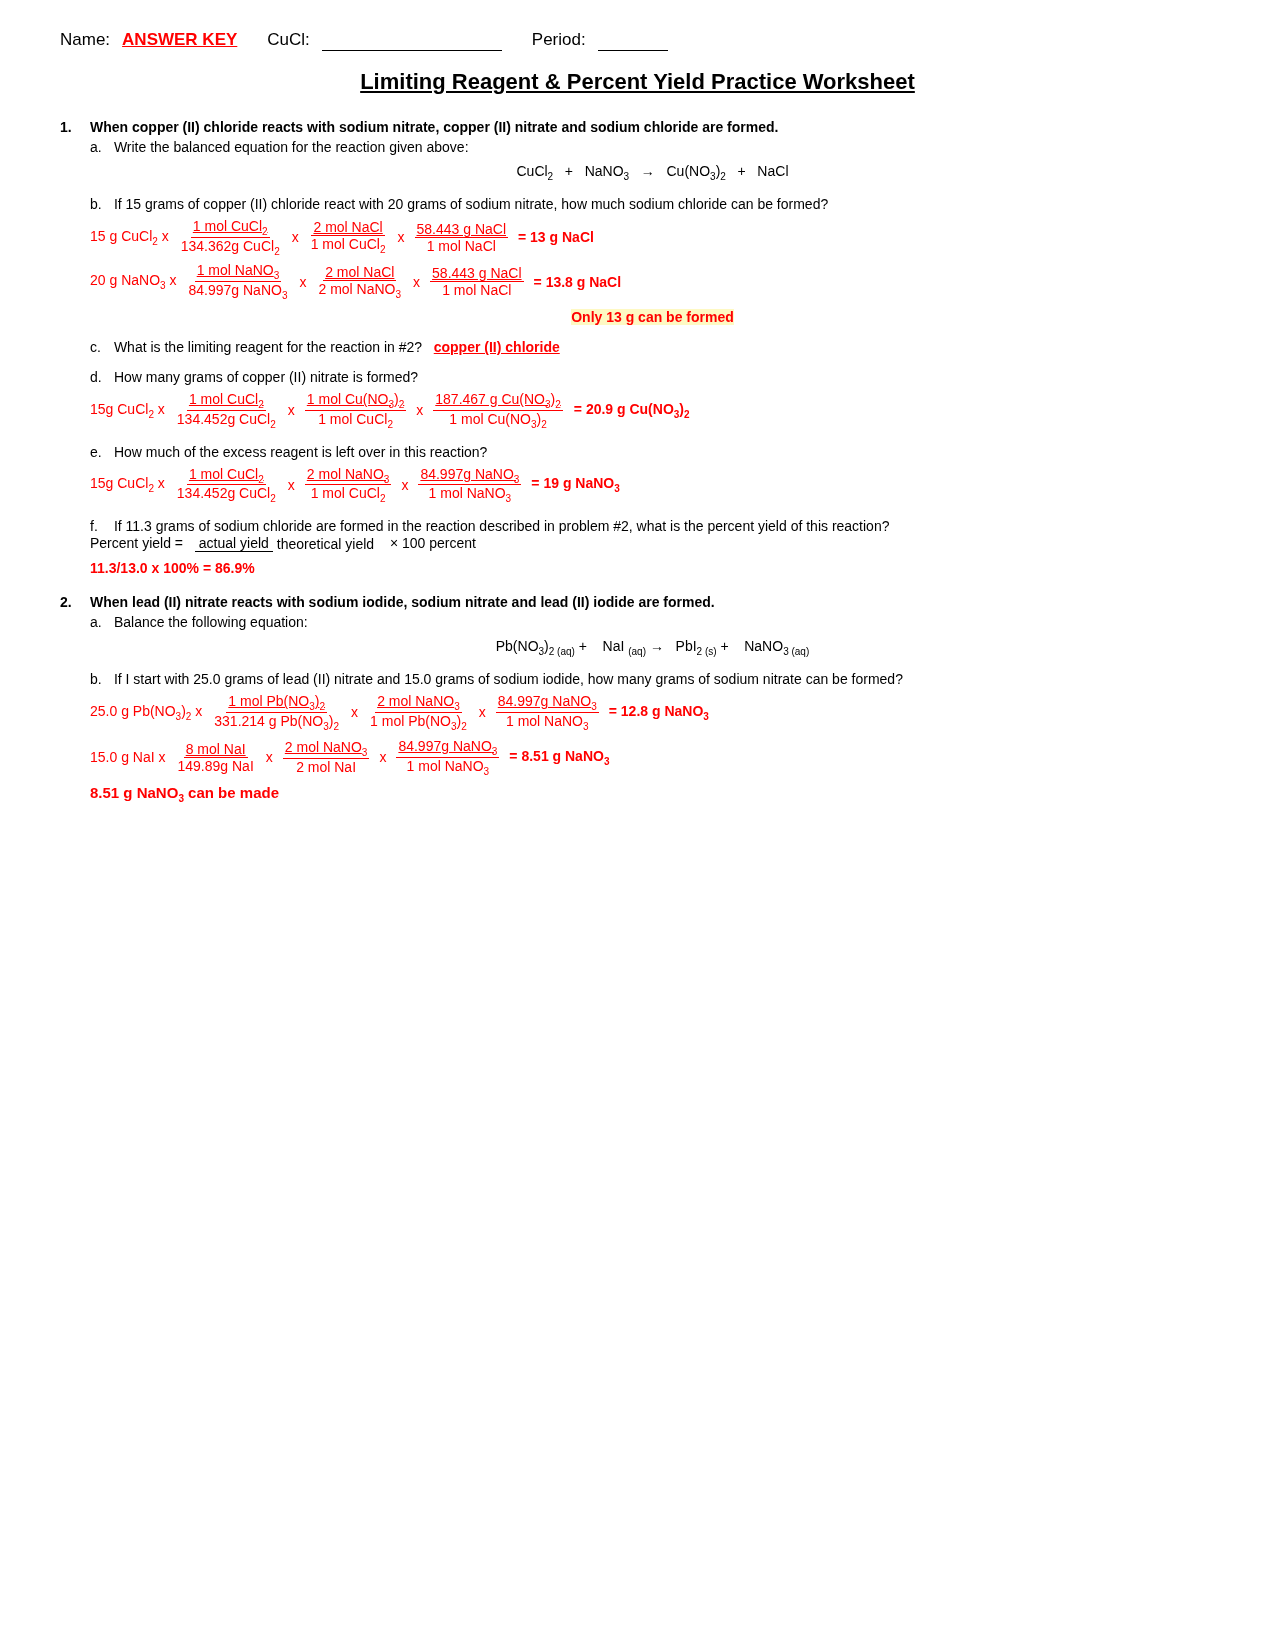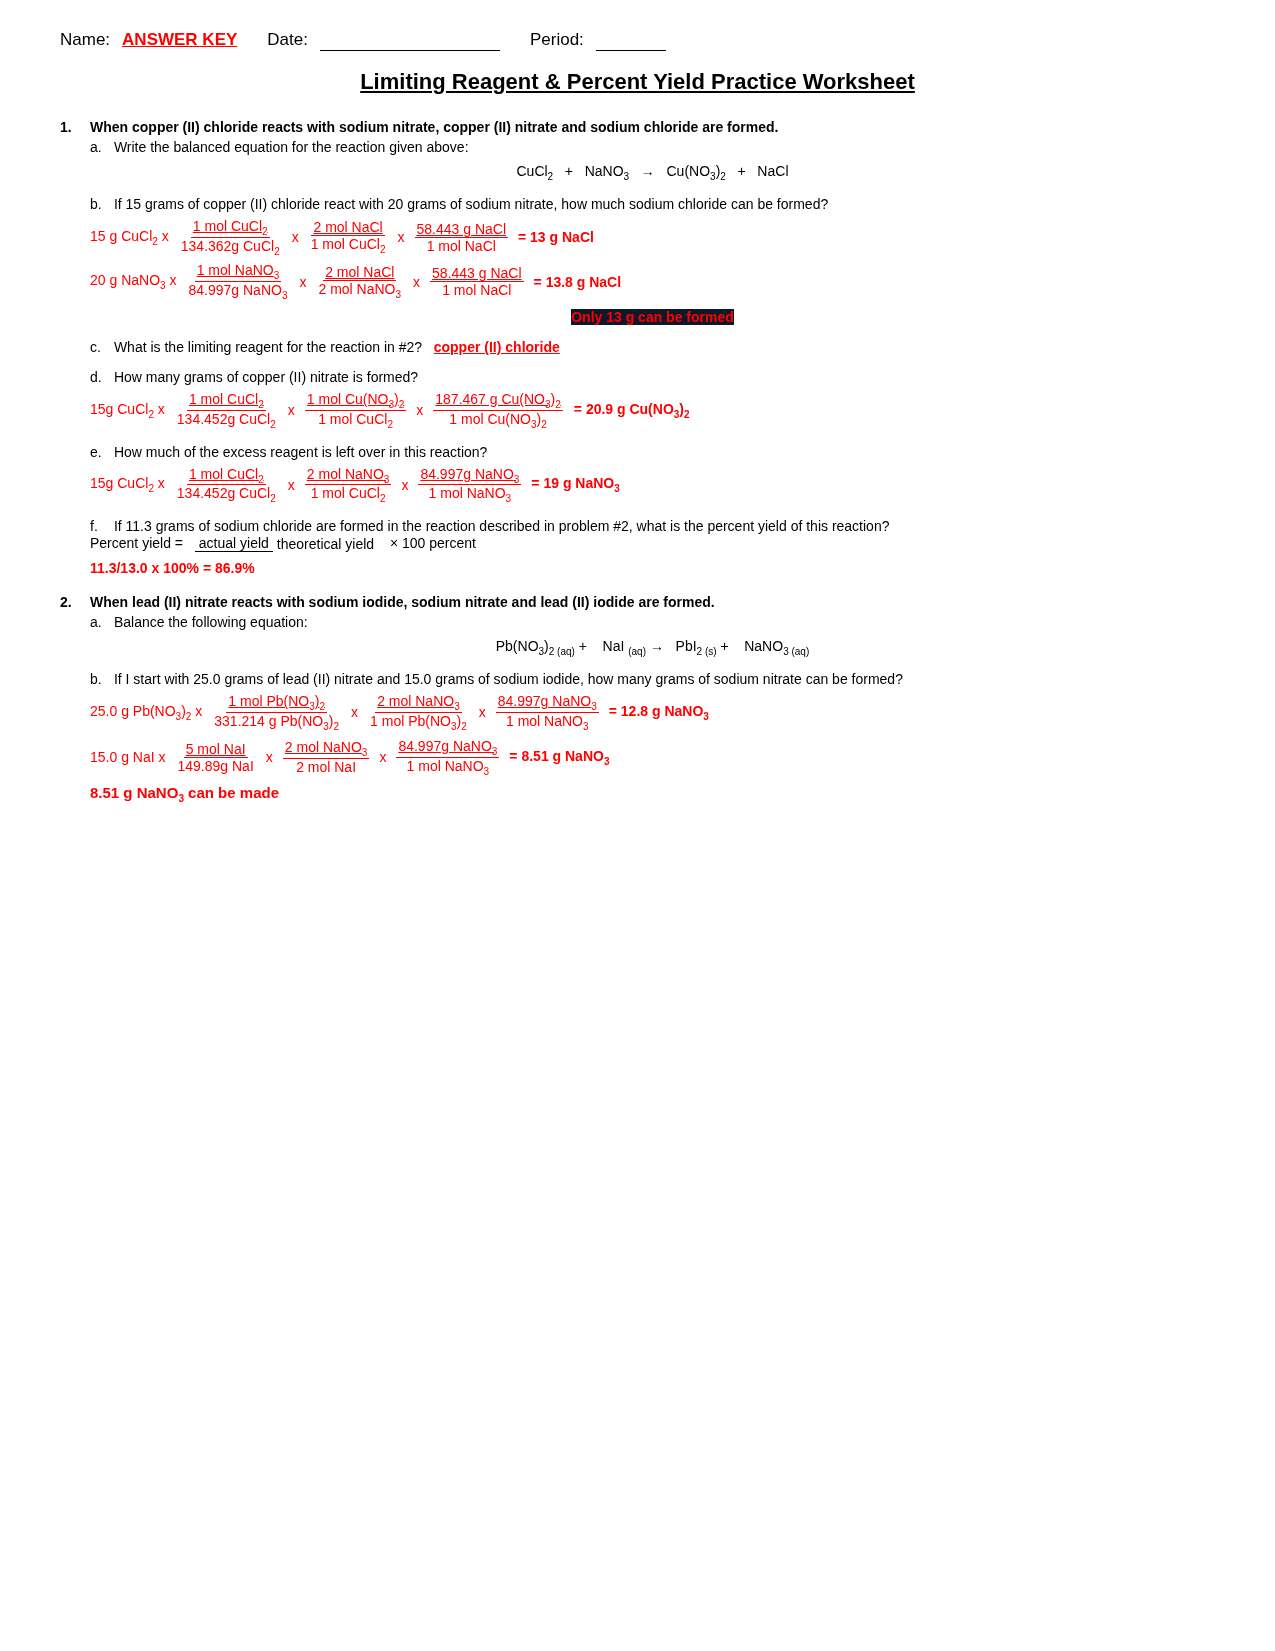--- a/index.html
+++ b/index.html
@@ -72,21 +72,21 @@
 
     .section-q { display: flex; gap: 6px; margin-bottom: 4px; }
     .section-q .qnum { min-width: 24px; font-weight: bold; }
   </style>
 </head>
 <body>
 
 <div class="header-line">
   <span class="name-label">Name:</span>
   <span class="answer-key">ANSWER KEY</span>
-  <span class="date-label">Date:</span>
+  <span class="date-label">CuCl:</span>
   <span class="date-blank">&nbsp;</span>
   <span class="period-label">Period:</span>
   <span class="period-blank">&nbsp;</span>
 </div>
 
 <h1>Limiting Reagent &amp; Percent Yield Practice Worksheet</h1>
 
 <div class="section-q">
   <span class="qnum">1.</span>
   <span><strong>When copper (II) chloride reacts with sodium nitrate, copper (II) nitrate and sodium chloride are formed.</strong></span>
@@ -140,21 +140,21 @@
       <span style="margin:0 6px;">x</span>
       <span class="frac red">
         <span class="numer"><u>58.443 g NaCl</u></span>
         <span class="denom">1 mol NaCl</span>
       </span>
       <span style="margin-left:6px;font-weight:bold;">= 13.8 g NaCl</span>
     </div>
   </div>
 
   <div style="text-align:center; margin:8px 0;">
-    <span style="background:#0f172a; font-weight:bold; color:red;">Only 13 g can be formed</span>
+    <span style="background:#fef9c3; font-weight:bold; color:red;">Only 13 g can be formed</span>
   </div>
 </div>
 
 <div class="sub-part">
   <span class="sub-label">c.</span>
   <span>What is the limiting reagent for the reaction in #2?&nbsp;&nbsp;</span>
   <span style="color:red; text-decoration:underline; font-weight:bold;">copper (II) chloride</span>
 </div>
 
 <div class="sub-part">
@@ -251,21 +251,21 @@
     <span class="frac red">
       <span class="numer"><u>84.997g NaNO<sub>3</sub></u></span>
       <span class="denom">1 mol NaNO<sub>3</sub></span>
     </span>
     <span style="margin-left:6px; font-weight:bold;">= 12.8 g NaNO<sub>3</sub></span>
   </div>
 
   <div style="display:flex; align-items:center; flex-wrap:wrap; margin:6px 0; color:red;">
     <span style="margin-right:6px;">15.0 g NaI x</span>
     <span class="frac red">
-      <span class="numer"><u>5 mol NaI</u></span>
+      <span class="numer"><u>8 mol NaI</u></span>
       <span class="denom">149.89g NaI</span>
     </span>
     <span style="margin:0 6px;">x</span>
     <span class="frac red">
       <span class="numer"><u>2 mol NaNO<sub>3</sub></u></span>
       <span class="denom">2 mol NaI</span>
     </span>
     <span style="margin:0 6px;">x</span>
     <span class="frac red">
       <span class="numer"><u>84.997g NaNO<sub>3</sub></u></span>

